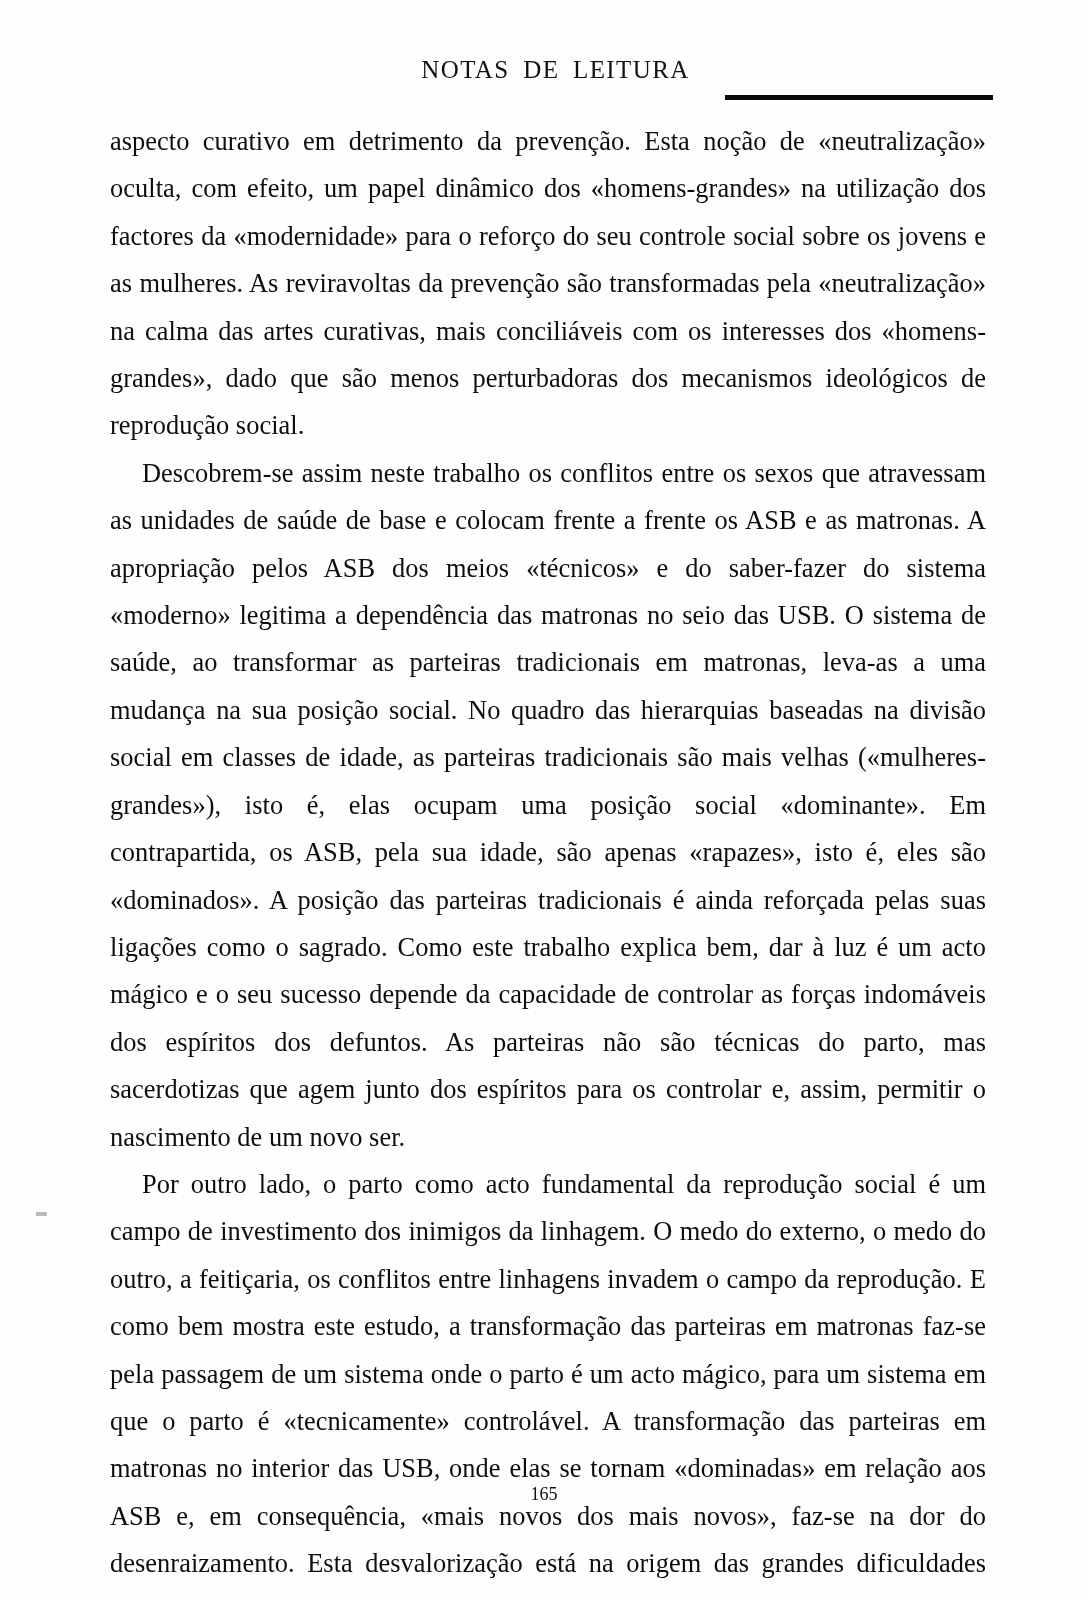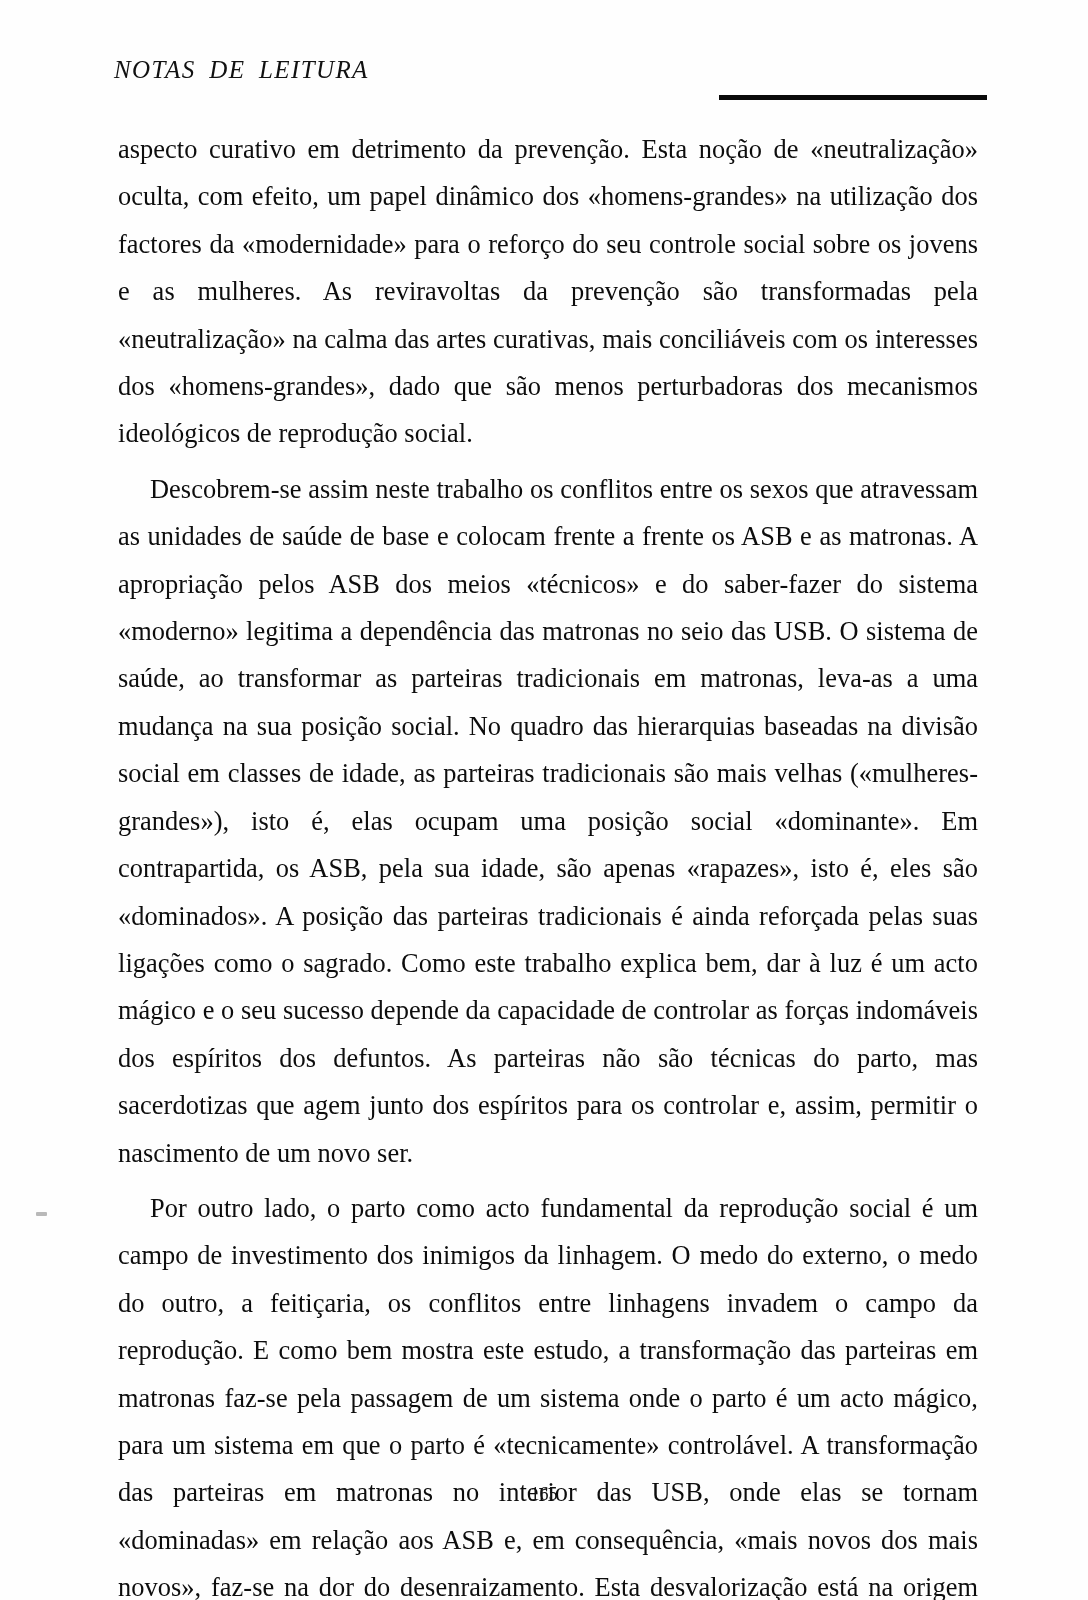--- a/index.html
+++ b/index.html
@@ -19,25 +19,24 @@
   .page {
     position: relative;
     width: 1088px;
     height: 1600px;
     background: #fefefe;
   }
 
   
   .header {
     position: absolute;
-    left: 112px;
+    left: 118px;
     top: 56px;
     width: 875px;
-    text-align: left;
-    font-style: italic;
+    text-align: center;
   }
   .header-title {
     display: inline-block;
     font-size: 25px;
     letter-spacing: 1.4px;
     word-spacing: 6px;
     font-weight: 400;
     color: #111;
     padding: 0 2px 4px 2px;
   }
@@ -52,21 +51,21 @@
 
   
   .body-block {
     position: absolute;
     left: 110px;
     top: 118px;
     width: 876px;
   }
 
   p.para {
-    margin: 8px;
+    margin: 0;
     font-size: 26.4px;
     line-height: 47.4px;
     text-align: justify;
     text-align-last: left;
     color: #0d0d0d;
     letter-spacing: 0.05px;
     hyphens: manual;
   }
   p.para + p.para {
     text-indent: 32px;

